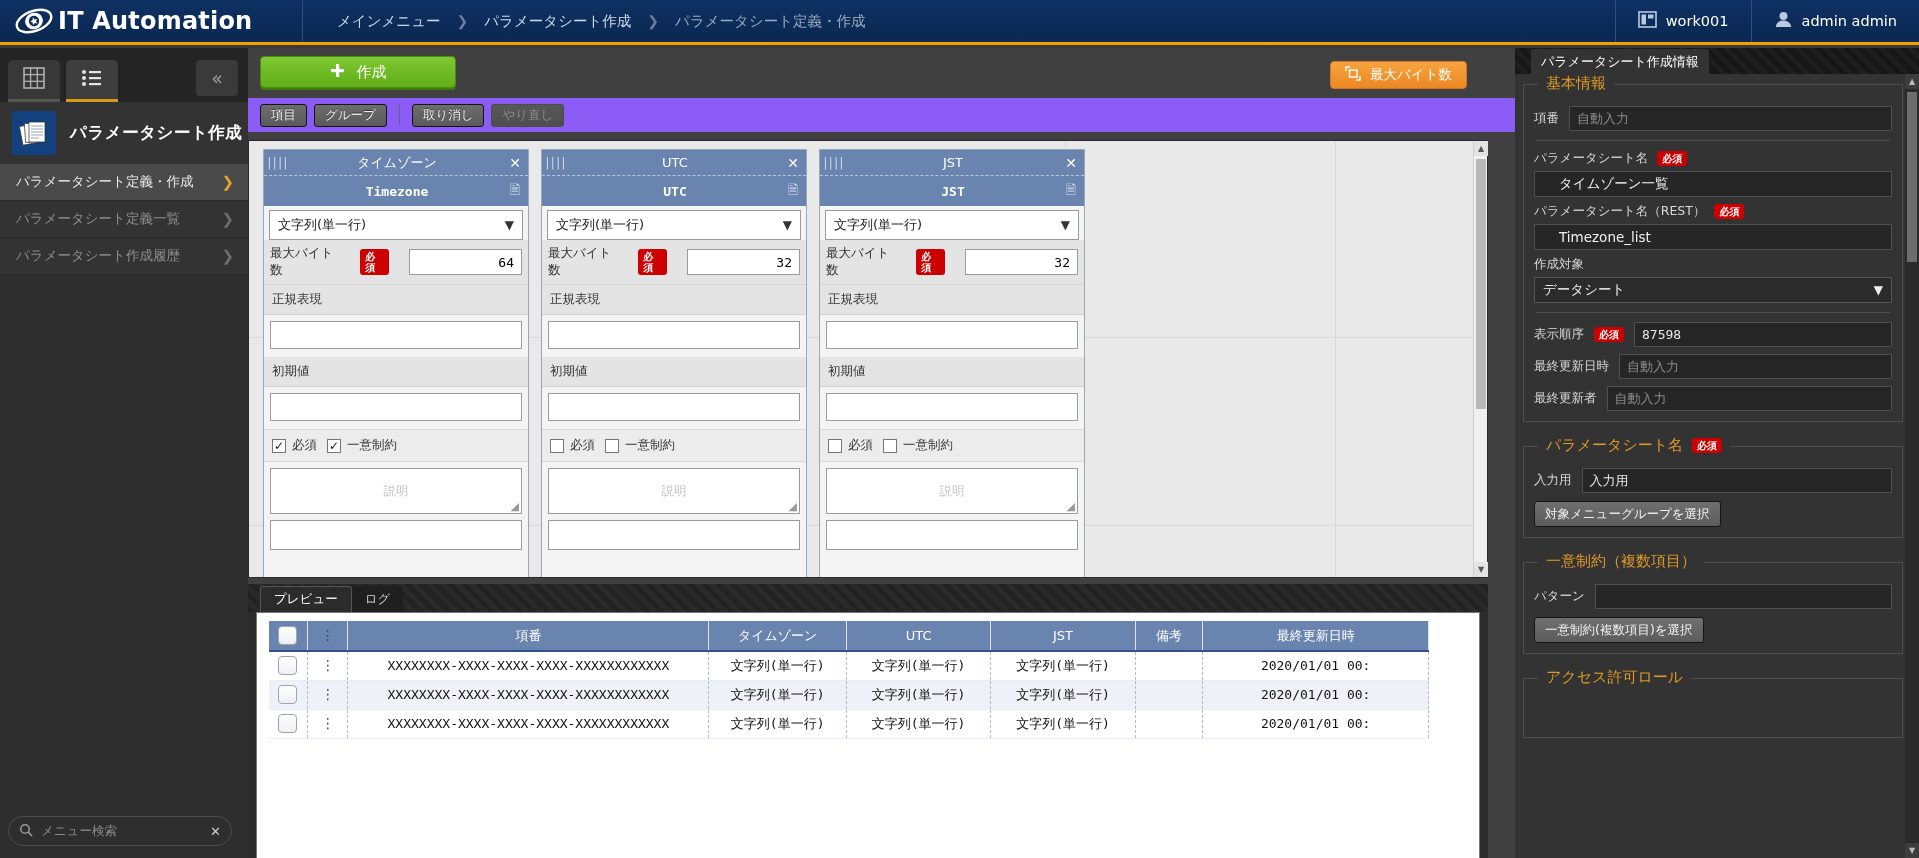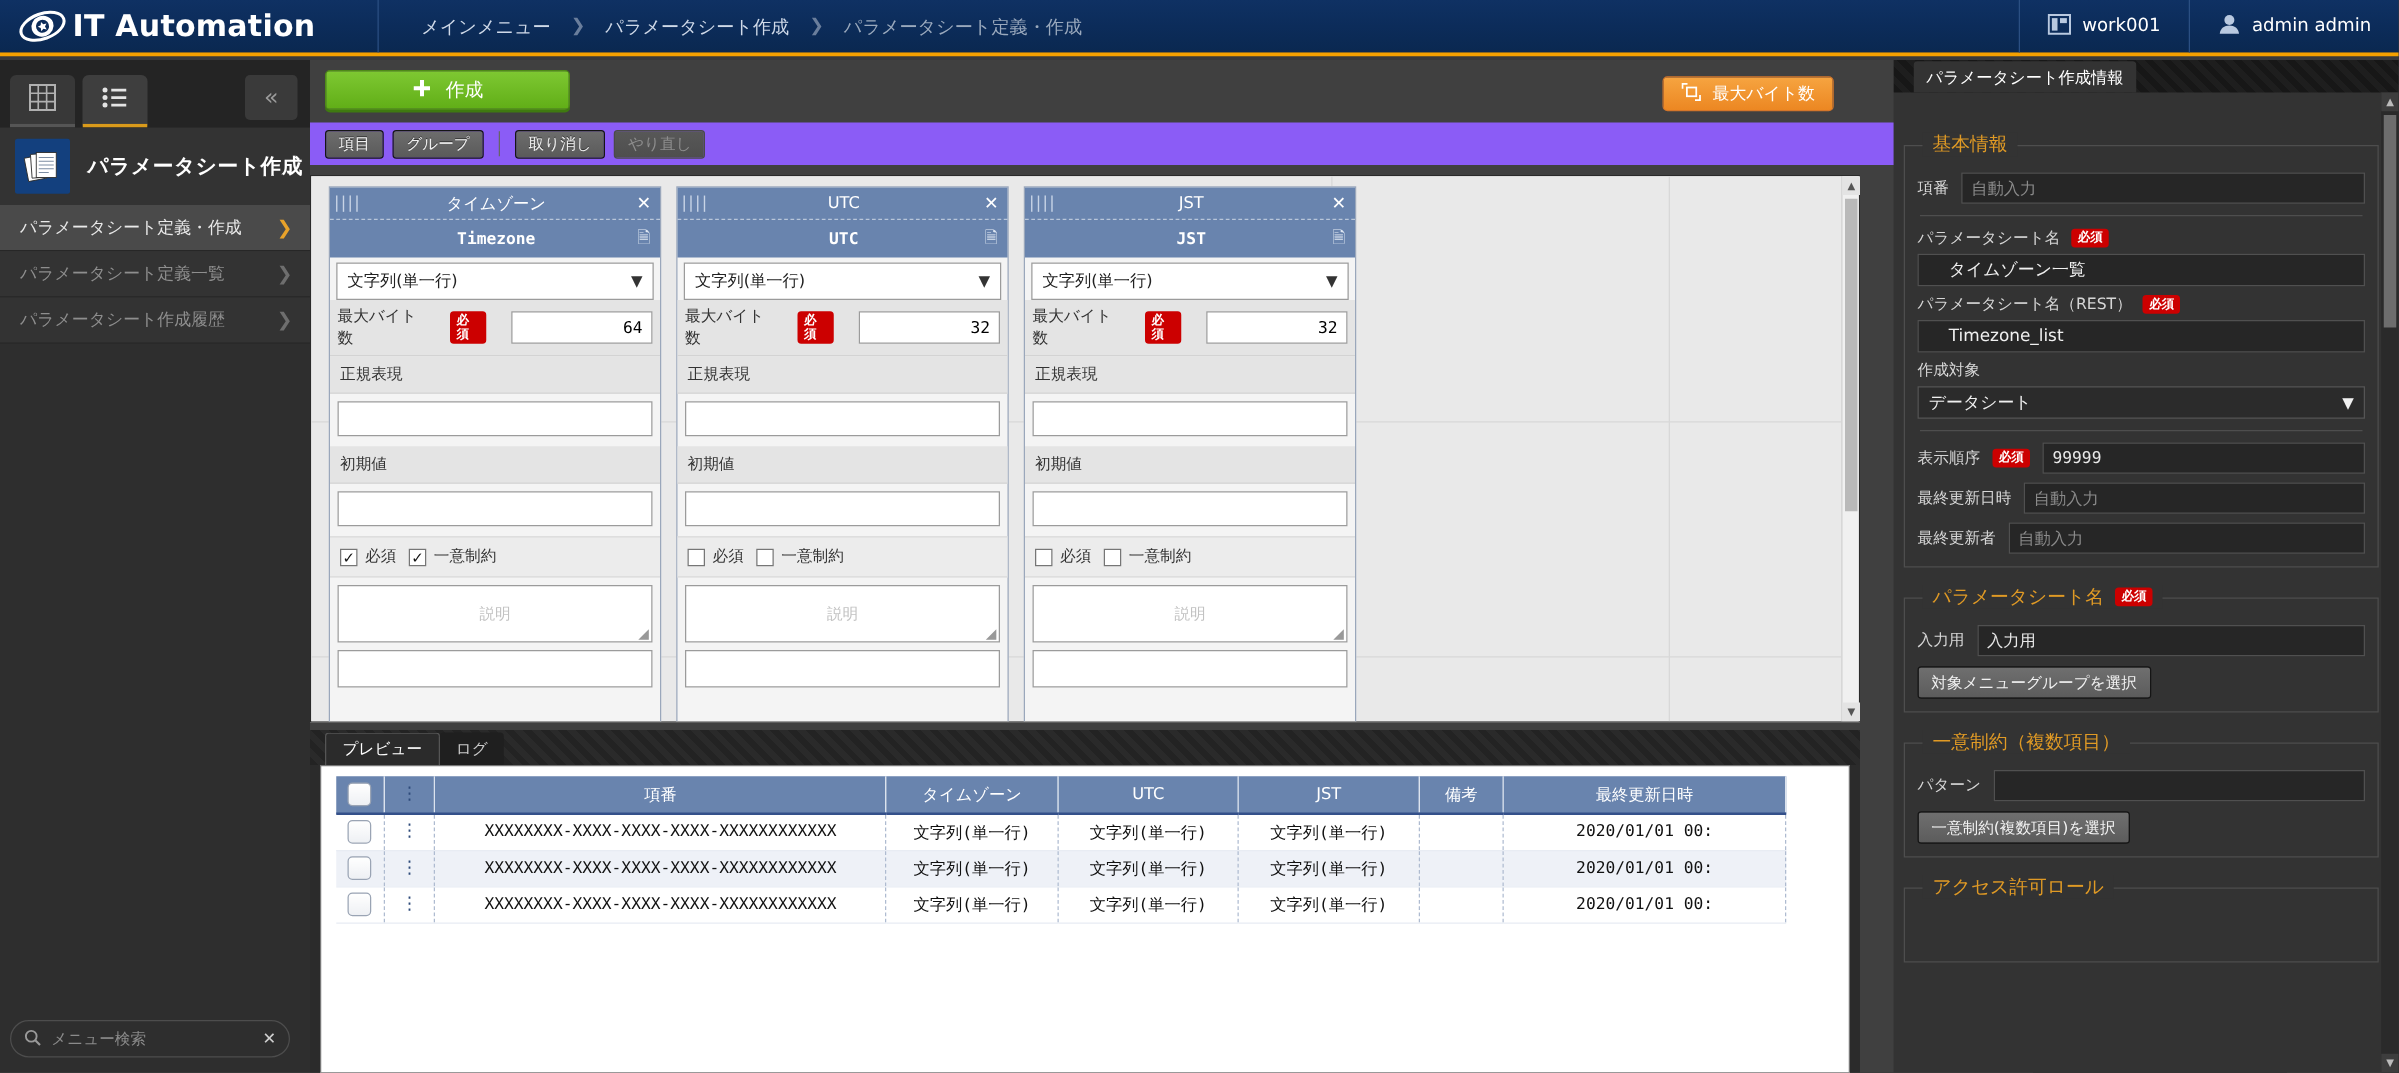--- a/index.html
+++ b/index.html
@@ -254,21 +254,21 @@
     background: #333333;
   }
   #rp-tabs {
     height: 26px; display:flex; align-items:flex-end; padding-left: 16px;
     background: repeating-linear-gradient(45deg,#171717 0 5px,#1e1e1e 5px 10px);
   }
   #rp-tab {
     height: 25px; padding: 0 10px; background: #333; color: #fff; font-size: 13px;
     display: flex; align-items: center; border-radius: 3px 3px 0 0;
   }
-  #rp-scrollarea { position: absolute; top: 26px; left: 0; right: 0; bottom: 0; overflow: hidden; margin-top: 32px; }
+  #rp-scrollarea { position: absolute; top: 26px; left: 0; right: 0; bottom: 0; overflow: hidden; }
   .group {
     margin: 10px 16px 0 8px; border: 1px solid #4e4e4e; padding: 0 10px 10px 10px;
     position: relative;
   }
   .group > .legend {
     position: absolute; top: -11px; left: 14px; background: #333; padding: 0 8px;
     color: #e09a25; font-size: 15px; display: flex; align-items: center; gap: 9px;
   }
   .gl-spacer { height: 14px; }
   .frow { display: flex; align-items: center; gap: 10px; margin-top: 7px; }
@@ -717,21 +717,21 @@
         </div>
         <div class="sel-dark">
           <span>データシート</span>
           <span class="chev">▼</span>
         </div>
       </div>
       <div class="hr"></div>
       <div class="frow">
         <span class="flabel">表示順序</span>
         <span class="req">必須</span>
-        <span class="finput mono">99999</span>
+        <span class="finput mono">87598</span>
       </div>
       <div class="frow">
         <span class="flabel">最終更新日時</span>
         <span class="finput ph">自動入力</span>
       </div>
       <div class="frow">
         <span class="flabel">最終更新者</span>
         <span class="finput ph">自動入力</span>
       </div>
     </div>

